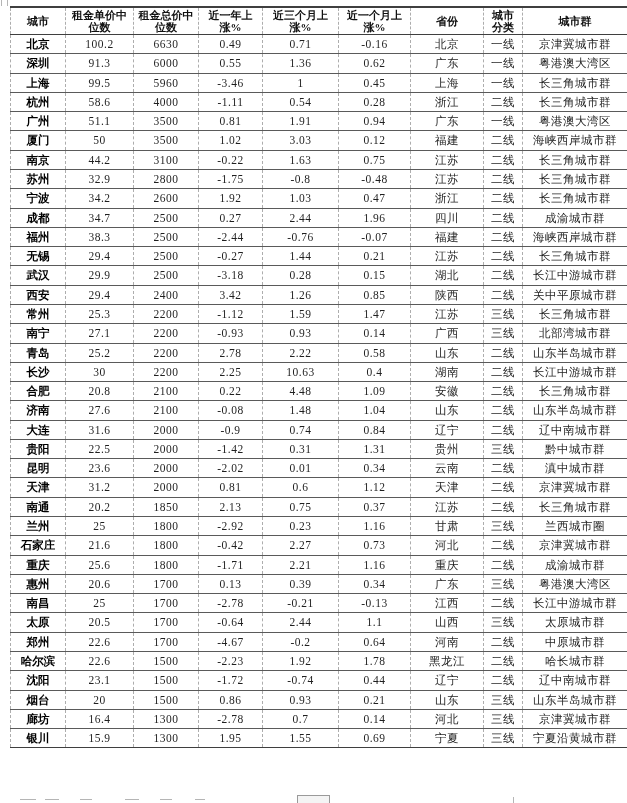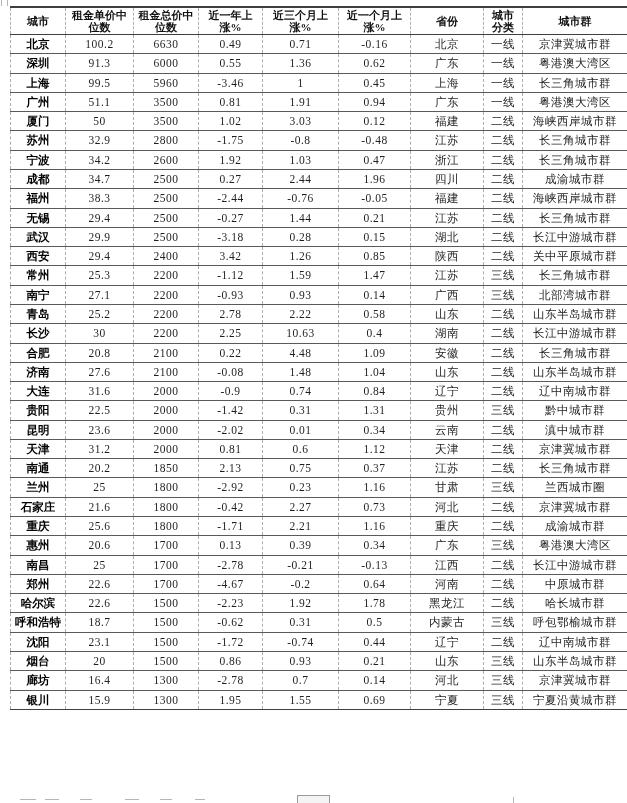--- a/index.html
+++ b/index.html
@@ -113,20 +113,31 @@
           <td>99.5</td>
           <td>5960</td>
           <td>-3.46</td>
           <td>1</td>
           <td>0.45</td>
           <td>上海</td>
           <td>一线</td>
           <td>长三角城市群</td>
         </tr>
         <tr>
+          <td class="city">杭州</td>
+          <td>58.6</td>
+          <td>4000</td>
+          <td>-1.11</td>
+          <td>0.54</td>
+          <td>0.28</td>
+          <td>浙江</td>
+          <td>二线</td>
+          <td>长三角城市群</td>
+        </tr>
+        <tr>
           <td class="city">广州</td>
           <td>51.1</td>
           <td>3500</td>
           <td>0.81</td>
           <td>1.91</td>
           <td>0.94</td>
           <td>广东</td>
           <td>一线</td>
           <td>粤港澳大湾区</td>
         </tr>
@@ -135,20 +146,31 @@
           <td>50</td>
           <td>3500</td>
           <td>1.02</td>
           <td>3.03</td>
           <td>0.12</td>
           <td>福建</td>
           <td>二线</td>
           <td>海峡西岸城市群</td>
         </tr>
         <tr>
+          <td class="city">南京</td>
+          <td>44.2</td>
+          <td>3100</td>
+          <td>-0.22</td>
+          <td>1.63</td>
+          <td>0.75</td>
+          <td>江苏</td>
+          <td>二线</td>
+          <td>长三角城市群</td>
+        </tr>
+        <tr>
           <td class="city">苏州</td>
           <td>32.9</td>
           <td>2800</td>
           <td>-1.75</td>
           <td>-0.8</td>
           <td>-0.48</td>
           <td>江苏</td>
           <td>二线</td>
           <td>长三角城市群</td>
         </tr>
@@ -173,21 +195,21 @@
           <td>四川</td>
           <td>二线</td>
           <td>成渝城市群</td>
         </tr>
         <tr>
           <td class="city">福州</td>
           <td>38.3</td>
           <td>2500</td>
           <td>-2.44</td>
           <td>-0.76</td>
-          <td>-0.05</td>
+          <td>-0.07</td>
           <td>福建</td>
           <td>二线</td>
           <td>海峡西岸城市群</td>
         </tr>
         <tr>
           <td class="city">无锡</td>
           <td>29.4</td>
           <td>2500</td>
           <td>-0.27</td>
           <td>1.44</td>
@@ -388,51 +410,51 @@
           <td>25</td>
           <td>1700</td>
           <td>-2.78</td>
           <td>-0.21</td>
           <td>-0.13</td>
           <td>江西</td>
           <td>二线</td>
           <td>长江中游城市群</td>
         </tr>
         <tr>
+          <td class="city">太原</td>
+          <td>20.5</td>
+          <td>1700</td>
+          <td>-0.64</td>
+          <td>2.44</td>
+          <td>1.1</td>
+          <td>山西</td>
+          <td>三线</td>
+          <td>太原城市群</td>
+        </tr>
+        <tr>
           <td class="city">郑州</td>
           <td>22.6</td>
           <td>1700</td>
           <td>-4.67</td>
           <td>-0.2</td>
           <td>0.64</td>
           <td>河南</td>
           <td>二线</td>
           <td>中原城市群</td>
         </tr>
         <tr>
           <td class="city">哈尔滨</td>
           <td>22.6</td>
           <td>1500</td>
           <td>-2.23</td>
           <td>1.92</td>
           <td>1.78</td>
           <td>黑龙江</td>
           <td>二线</td>
           <td>哈长城市群</td>
-        </tr>
-        <tr>
-          <td class="city">呼和浩特</td>
-          <td>18.7</td>
-          <td>1500</td>
-          <td>-0.62</td>
-          <td>0.31</td>
-          <td>0.5</td>
-          <td>内蒙古</td>
-          <td>三线</td>
-          <td>呼包鄂榆城市群</td>
         </tr>
         <tr>
           <td class="city">沈阳</td>
           <td>23.1</td>
           <td>1500</td>
           <td>-1.72</td>
           <td>-0.74</td>
           <td>0.44</td>
           <td>辽宁</td>
           <td>二线</td>

